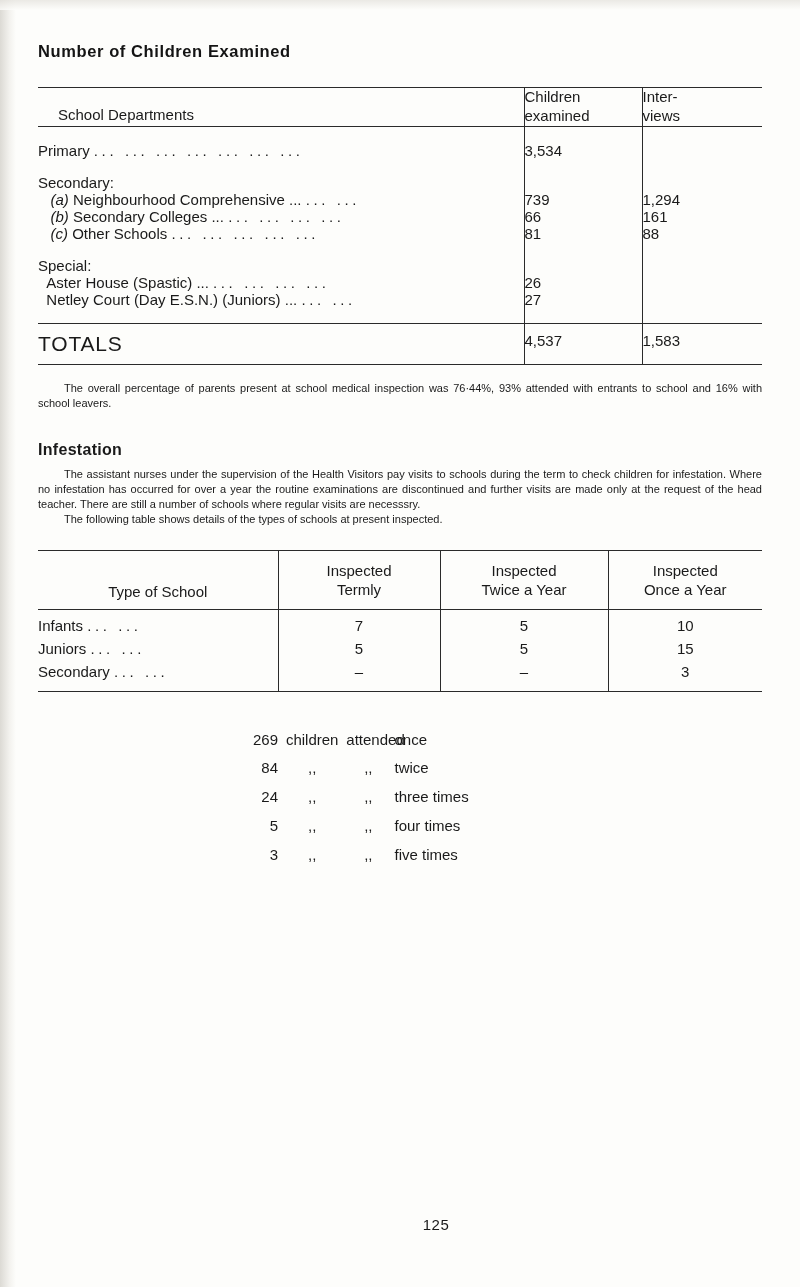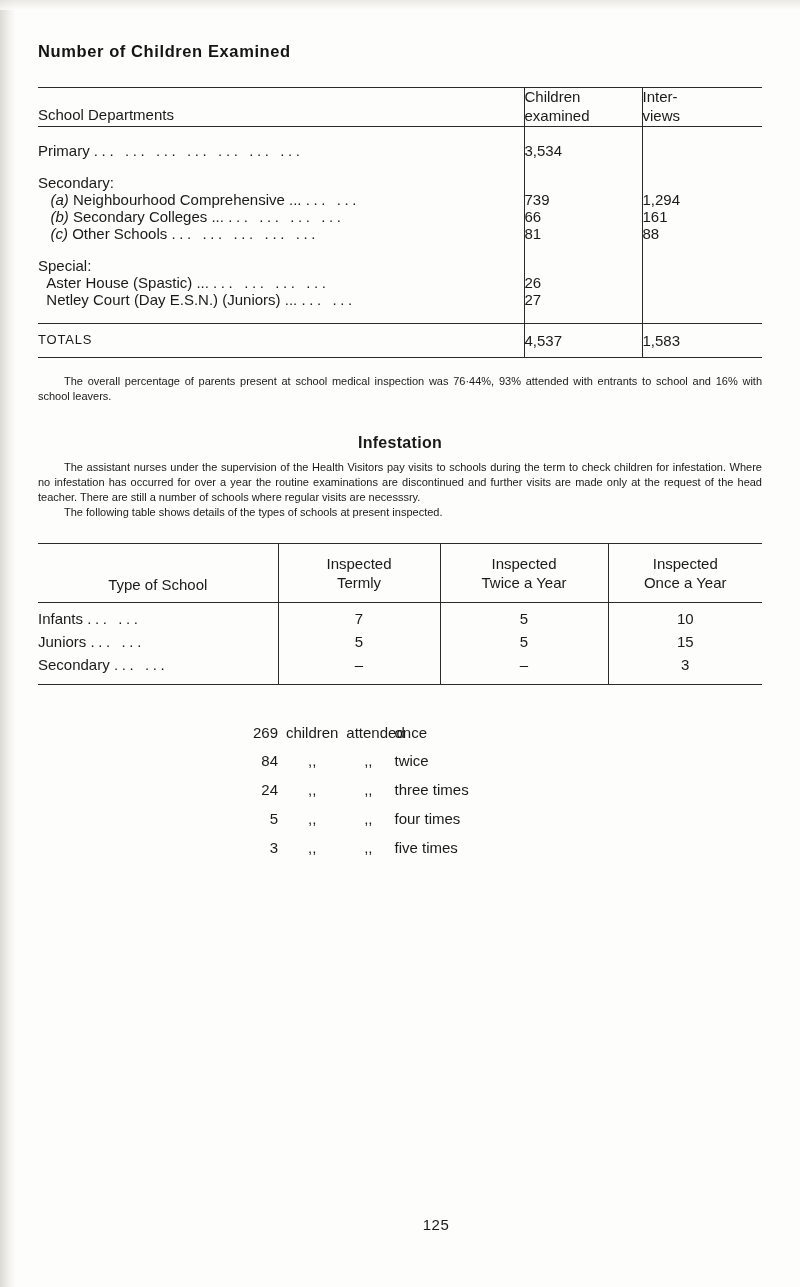--- a/index.html
+++ b/index.html
@@ -79,21 +79,21 @@
     padding: 10px 6px 9px 6px;
     line-height: 1.25;
     font-size: 15px;
   }
   .hdr-dept {
     text-align: center;
     padding: 10px 6px 9px 6px;
     vertical-align: bottom;
     font-size: 15px;
   }
-  .hdr-dept span { display: inline-block; padding-top: 18px; }
+  .hdr-dept span { display: inline-block; padding-top: 18px; margin-left: 20px; }
 
   .row-label {
     padding: 2px 0 2px 0;
     white-space: nowrap;
     font-size: 15px;
   }
   .row-label .ital { font-style: italic; }
   .leader {
     display: inline-block;
     color: #1a1a1a;
@@ -105,38 +105,37 @@
     font-size: 15px;
     padding: 2px 0;
   }
   .spacer-row td { height: 15px; }
   .group-head { padding-top: 3px; }
 
   .totals-label {
     text-align: right;
     padding-right: 14px;
     letter-spacing: .8px;
-    font-size: 13px;
+    font-size: 21px;
   }
 
   
   p.para {
     font-size: 11px;
     line-height: 1.38;
     margin: 16px 0 0 0;
     text-align: justify;
   }
   .indent { text-indent: 26px; }
 
   h3.sub-title {
     font-size: 16px;
     font-weight: bold;
     margin: 30px 0 8px 0;
     letter-spacing: .3px;
-    text-align: center;
   }
 
   
   .t2 { margin-top: 22px; font-size: 15px; }
   .t2 col.c1 { width: 240px; }
   .t2 col.c2 { width: 162px; }
   .t2 col.c3 { width: 168px; }
   .t2 col.c4 { width: 154px; }
   .t2 .vline-l { border-left: 1.2px solid #2a2a2a; }
   .t2 .hdr {

